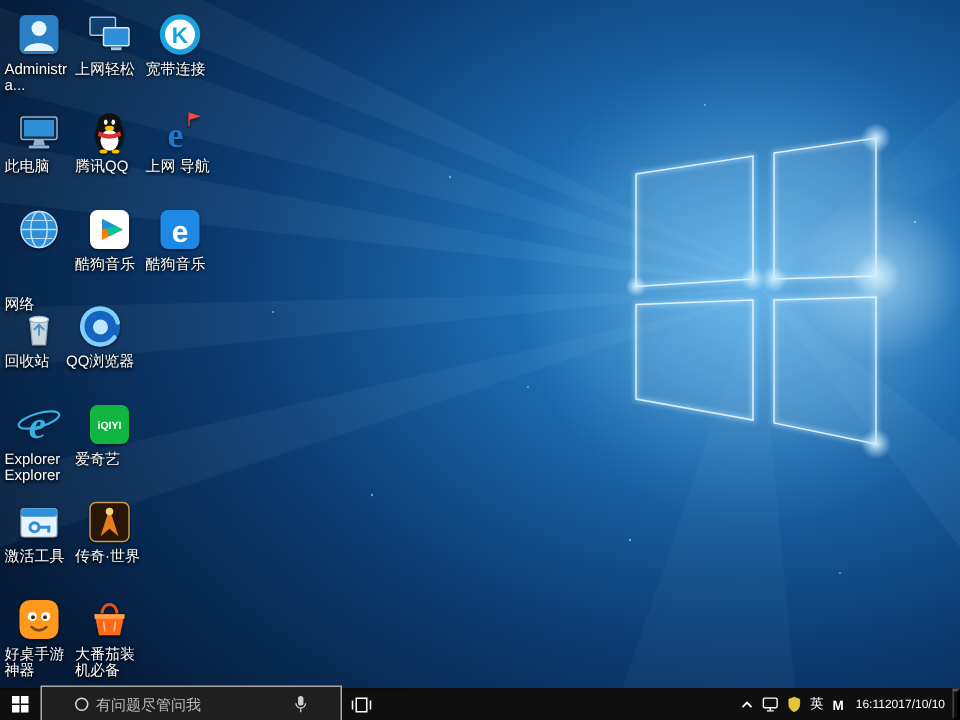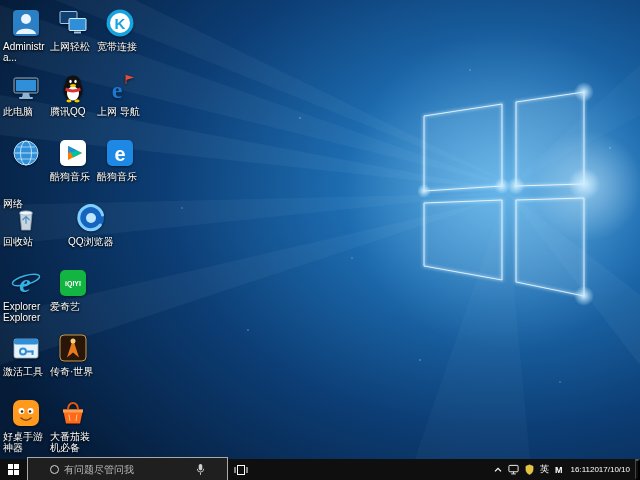--- a/index.html
+++ b/index.html
@@ -228,21 +228,21 @@
       <div class="icon-cell" style="left: 3px; top: 202px;">
         <div class="glyph">
           <svg viewBox="0 0 32 32">
             <path d="M10,11 h12 l-1.6,17 h-8.8 z" fill="#dfe9f2" opacity="0.9" stroke="#9ab2c8" stroke-width="0.8"></path>
             <ellipse cx="16" cy="11" rx="6.4" ry="2.1" fill="#eef5fb" stroke="#9ab2c8" stroke-width="0.8"></ellipse>
             <path d="M12.5,18 l3.5,-3.5 3.5,3.5 M16,14.8 v7" stroke="#4a90c4" stroke-width="1.2" fill="none"></path>
           </svg>
         </div>
         <div class="icon-label">回收站</div>
       </div>
-      <div class="icon-cell" style="left: 68px; top: 202px;">
+      <div class="icon-cell" style="left: 44px; top: 202px;">
         <div class="glyph">
           <svg viewBox="0 0 32 32">
             <circle cx="16" cy="16" r="13" fill="#1565c0"></circle>
             <path d="M27.5,13 a12,12 0 1,0 -2.2,10" fill="none" stroke="#7fd0ff" stroke-width="3" stroke-linecap="round"></path>
             <circle cx="16" cy="16" r="5" fill="#bfe6ff"></circle>
           </svg>
         </div>
         <div class="icon-label">QQ浏览器</div>
       </div>
       <div class="icon-cell" style="left: 3px; top: 267px;">

